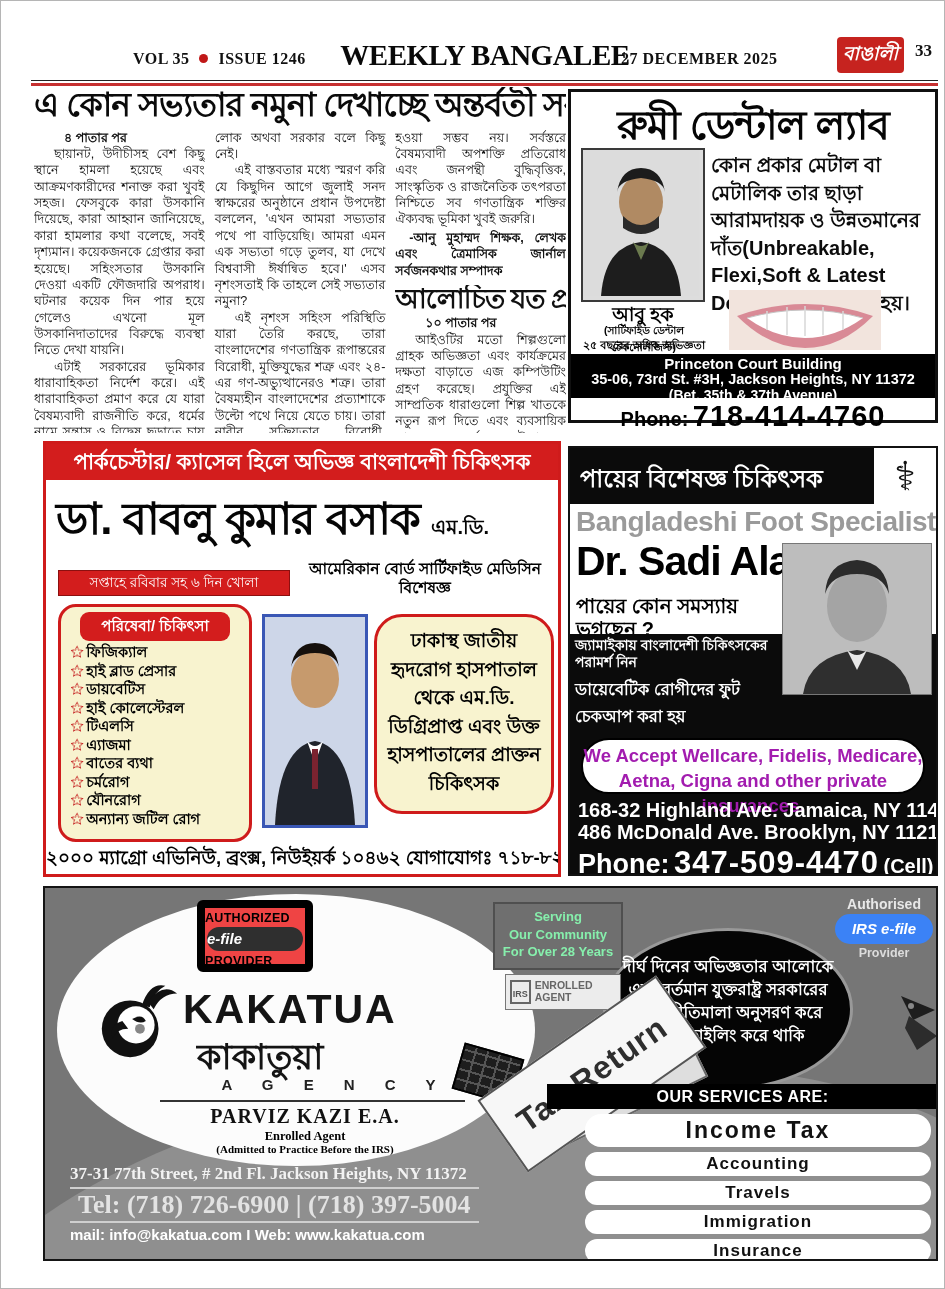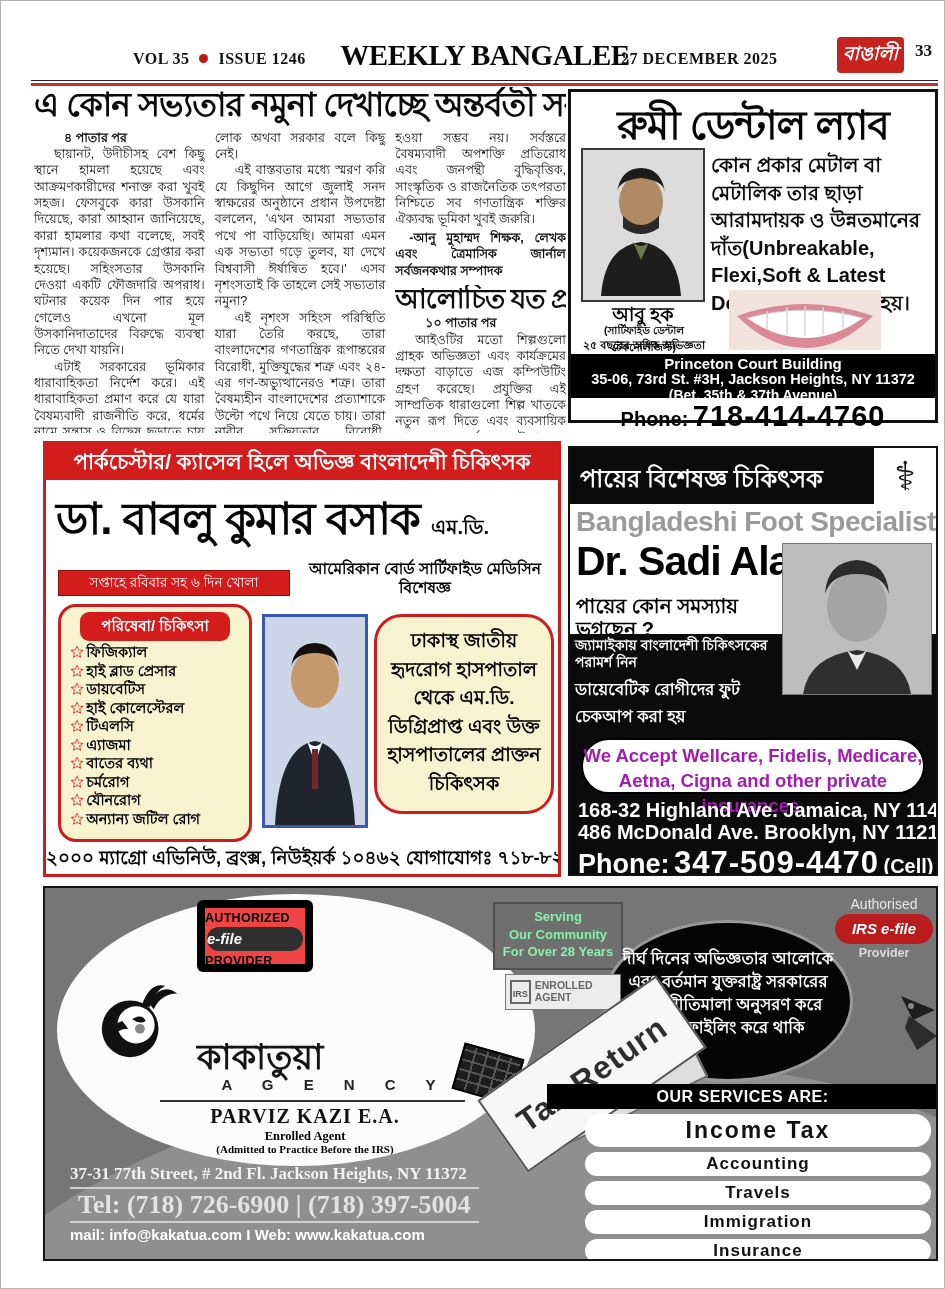--- a/index.html
+++ b/index.html
@@ -87,24 +87,24 @@
   .kb-oval{margin:2px auto;width:96px;height:24px;background:#2f2f2f;border-radius:12px;color:#fff;font-style:italic;font-weight:800;font-size:15px;line-height:24px;}
   .kk-bird{left:48px;top:88px;width:88px;height:88px;z-index:2;}
   .kk-brand{left:138px;top:98px;font-size:41px;font-weight:800;letter-spacing:2px;color:#141414;z-index:2;white-space:nowrap;}
   .kk-brandbn{left:152px;top:142px;font-size:35px;font-weight:800;color:#141414;z-index:2;white-space:nowrap;}
   .kk-agency{left:120px;top:188px;width:340px;text-align:center;font-size:15px;letter-spacing:13px;color:#222;font-weight:600;z-index:2;white-space:nowrap;}
   .kk-line{left:115px;top:212px;width:305px;border-top:2px solid #333;z-index:2;}
   .kk-owner{left:60px;top:217px;width:400px;text-align:center;font:800 20px "Liberation Serif",serif;letter-spacing:1px;color:#111;z-index:2;}
   .kk-ownert{left:60px;top:241px;width:400px;text-align:center;font:800 12.5px "Liberation Serif",serif;z-index:2;}
   .kk-ownern{left:60px;top:255px;width:400px;text-align:center;font:800 11px "Liberation Serif",serif;z-index:2;}
   .kk-serving{left:448px;top:14px;width:130px;height:68px;border:2px solid #4f4f4f;background:#6f6f6f;color:#86efac;text-align:center;font-weight:800;font-size:13px;line-height:1.35;padding-top:4px;box-sizing:border-box;z-index:2;}
-  .kk-oval{left:558px;top:32px;width:250px;height:162px;background:#050505;border:3px solid #999;border-radius:50%;color:#fff;text-align:center;font-weight:700;font-size:16.5px;line-height:1.4;padding-top:24px;box-sizing:border-box;z-index:2;}
+  .kk-oval{left:558px;top:40px;width:250px;height:162px;background:#050505;border:3px solid #999;border-radius:50%;color:#fff;text-align:center;font-weight:700;font-size:16.5px;line-height:1.4;padding-top:24px;box-sizing:border-box;z-index:2;}
   .kk-irs{left:788px;top:8px;width:102px;text-align:center;z-index:2;}
-  .ki1{color:#e8e8e8;font-size:14px;font-weight:400;}
-  .ki-oval{margin:2px auto;width:98px;height:30px;background:#b91c1c;border-radius:15px;color:#fff;line-height:30px;font-weight:800;font-style:italic;font-size:15px;}
+  .ki1{color:#e8e8e8;font-size:14px;font-weight:700;}
+  .ki-oval{margin:2px auto;width:98px;height:30px;background:#3b82f6;border-radius:15px;color:#fff;line-height:30px;font-weight:800;font-style:italic;font-size:15px;}
   .ki2{color:#dcdcdc;font-size:12.5px;font-weight:600;}
   .kk-enr{left:460px;top:86px;width:116px;height:36px;background:#ececec;border:1px solid #777;display:flex;align-items:center;gap:4px;padding:2px 4px;box-sizing:border-box;z-index:2;}
   .kk-enr .sq{width:24px;height:24px;border:2px solid #666;color:#555;font-size:9px;font-weight:800;text-align:center;line-height:24px;box-sizing:border-box;}
   .kk-enr .lb{font-size:10.5px;font-weight:800;color:#666;line-height:1.1;}
   .kk-tax{left:424px;top:104px;width:240px;height:170px;z-index:2;}
   .tax-p2{position:absolute;left:34px;top:62px;width:196px;height:66px;background:#dedede;border:2px solid #666;transform:rotate(-26deg);}
   .tax-p1{position:absolute;left:14px;top:38px;width:214px;height:84px;background:#f7f7f7;border:2px solid #555;transform:rotate(-35deg);display:flex;align-items:center;justify-content:center;}
   .tax-lbl{font-size:32px;font-weight:800;color:#2e2e2e;letter-spacing:1px;white-space:nowrap;}
   .tax-calc{position:absolute;left:-12px;top:58px;width:58px;height:44px;background:#1d1d1d;border:2px solid #000;transform:rotate(16deg);background-image:repeating-linear-gradient(0deg,transparent 0 8px,#555 8px 10px),repeating-linear-gradient(90deg,transparent 0 10px,#555 10px 12px);}
   .kk-svchdr{left:502px;top:196px;width:391px;height:25px;background:#000;color:#fff;font-weight:800;font-size:16px;text-align:center;line-height:25px;letter-spacing:.5px;z-index:3;}
@@ -274,20 +274,21 @@
       <svg width="88" height="88" viewBox="0 0 90 90">
           <circle cx="38" cy="54" r="29" fill="#111"></circle>
           <circle cx="44" cy="50" r="19" fill="#fff"></circle>
           <circle cx="48" cy="54" r="5" fill="#888"></circle>
           <path d="M30 46 Q16 50 20 64 Q24 54 36 54 Z" fill="#111"></path>
           <path d="M50 30 Q58 6 74 10 Q62 16 58 32 Z" fill="#111"></path>
           <path d="M56 26 Q72 6 86 18 Q70 18 62 34 Z" fill="#111"></path>
           <path d="M40 44 Q50 38 54 46 Q48 50 40 44Z" fill="#111"></path>
         </svg>
     </div>
+    <div class="a kk-brand">KAKATUA</div>
     <div class="a kk-brandbn">কাকাতুয়া</div>
     <div class="a kk-agency">A G E N C Y</div>
     <div class="a kk-line"></div>
     <div class="a kk-owner">PARVIZ KAZI E.A.</div>
     <div class="a kk-ownert">Enrolled Agent</div>
     <div class="a kk-ownern">(Admitted to Practice Before the IRS)</div>
 
     <div class="a kk-serving">
       <div>Serving</div>
       <div>Our Community</div>

